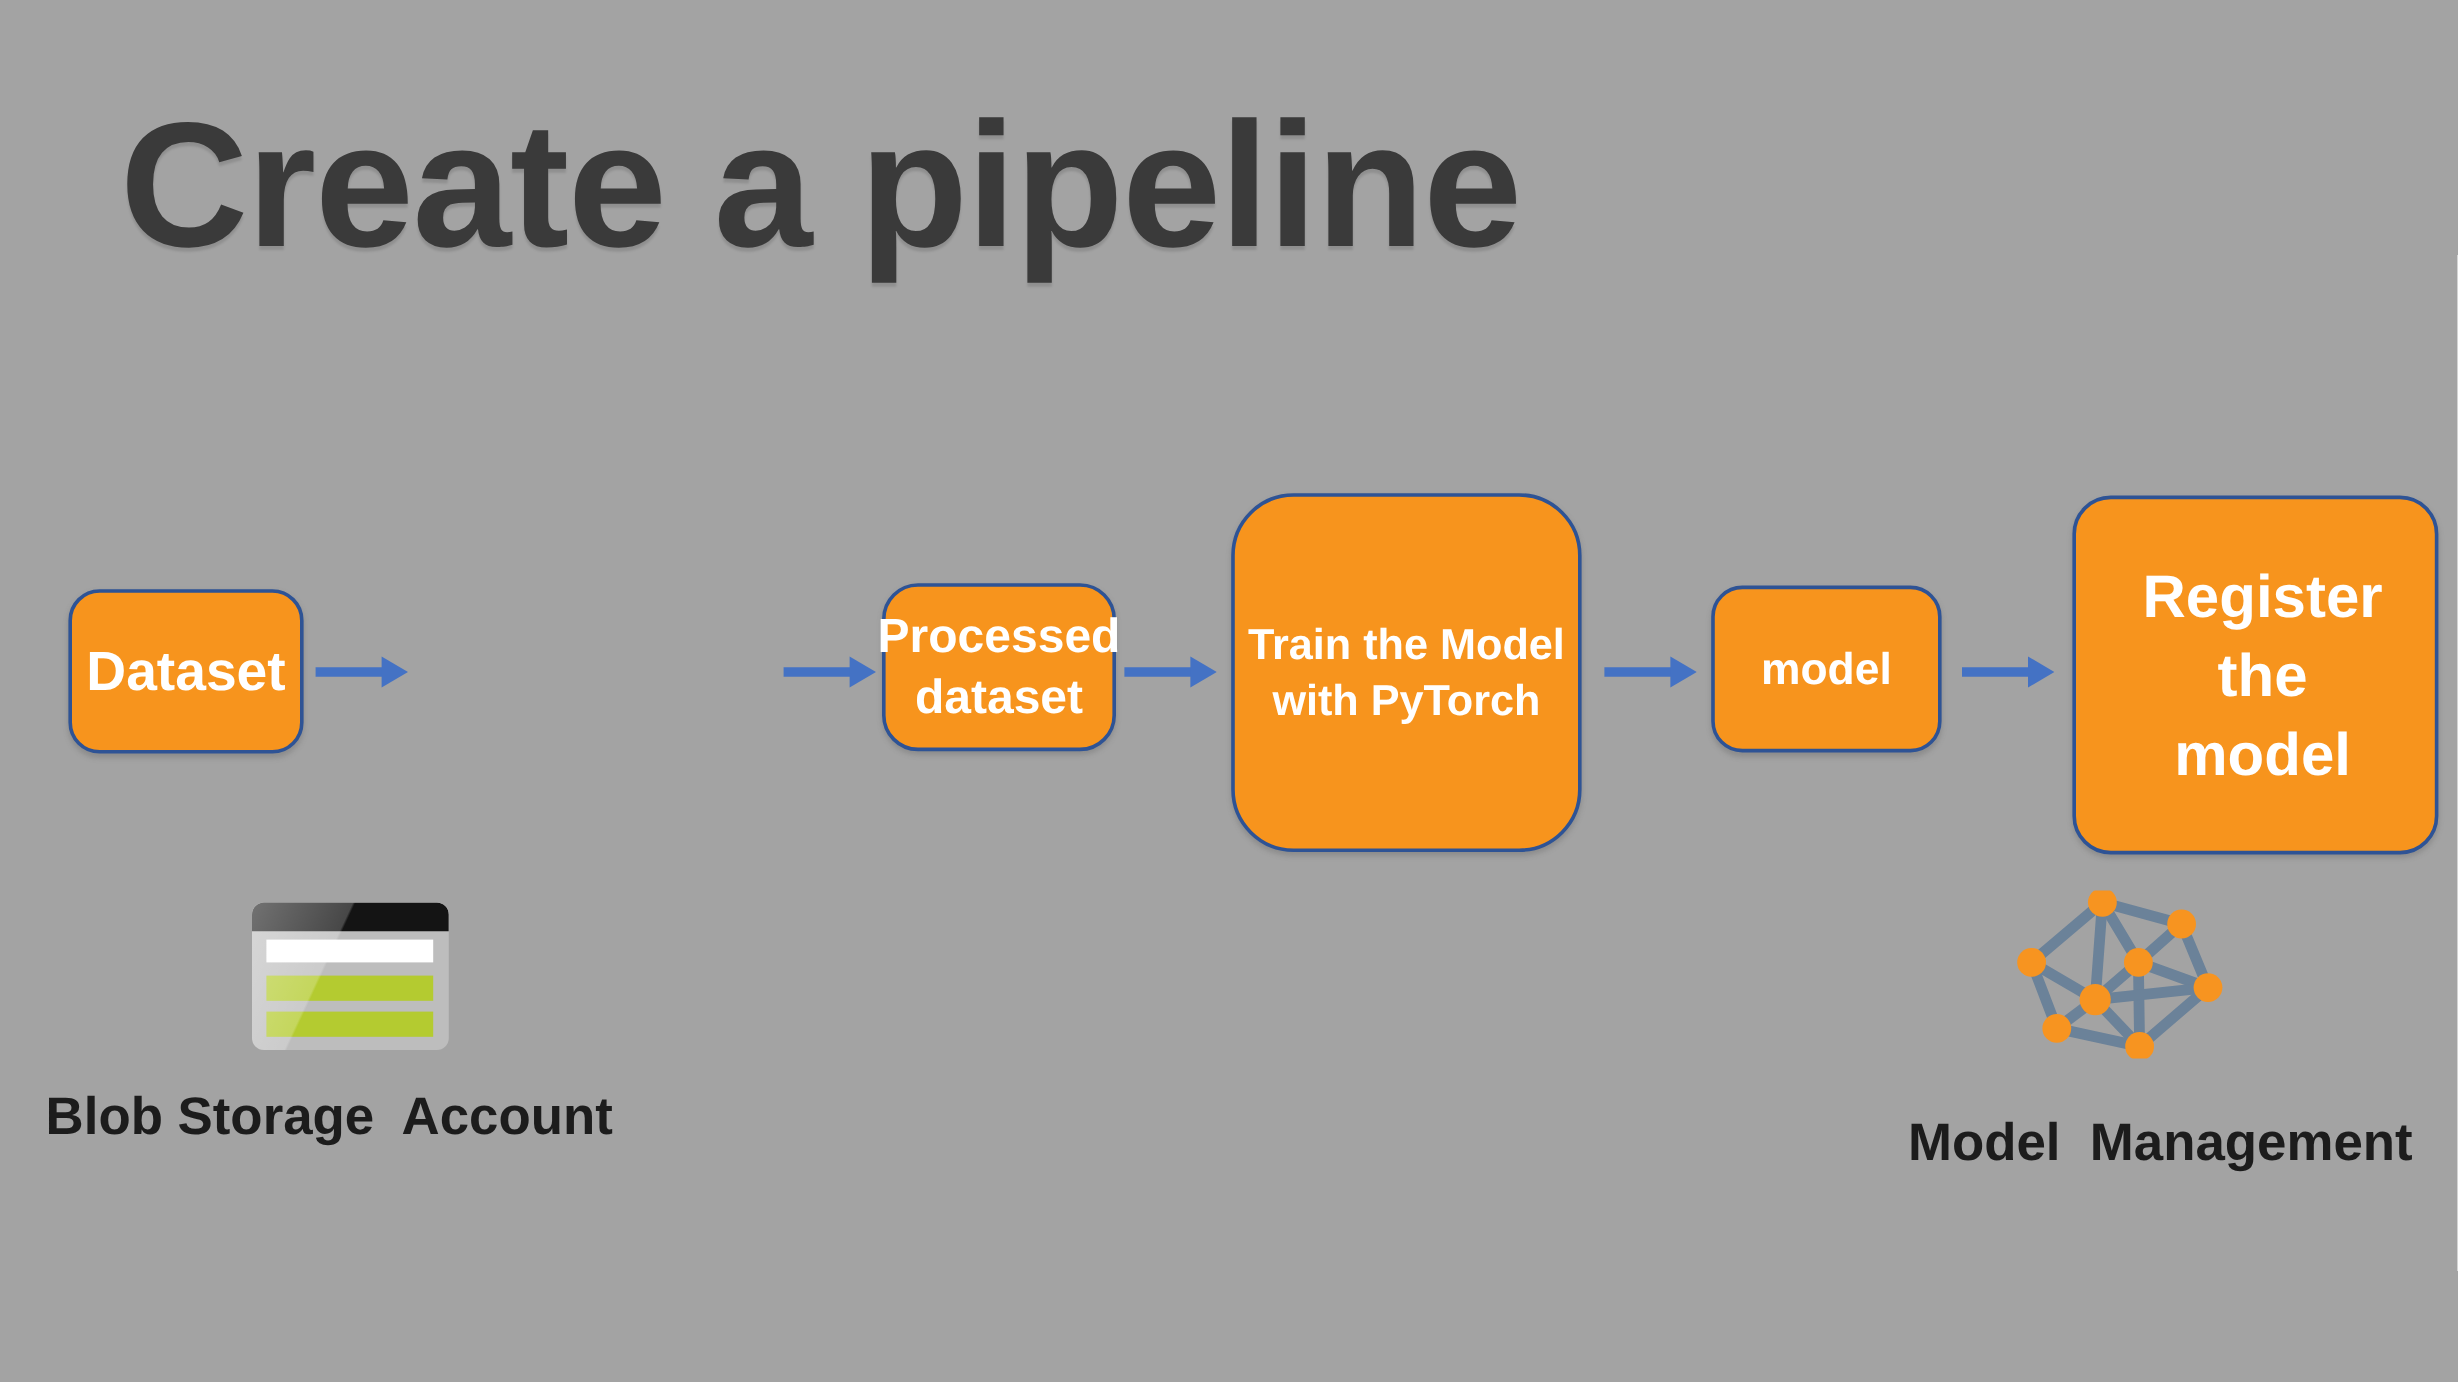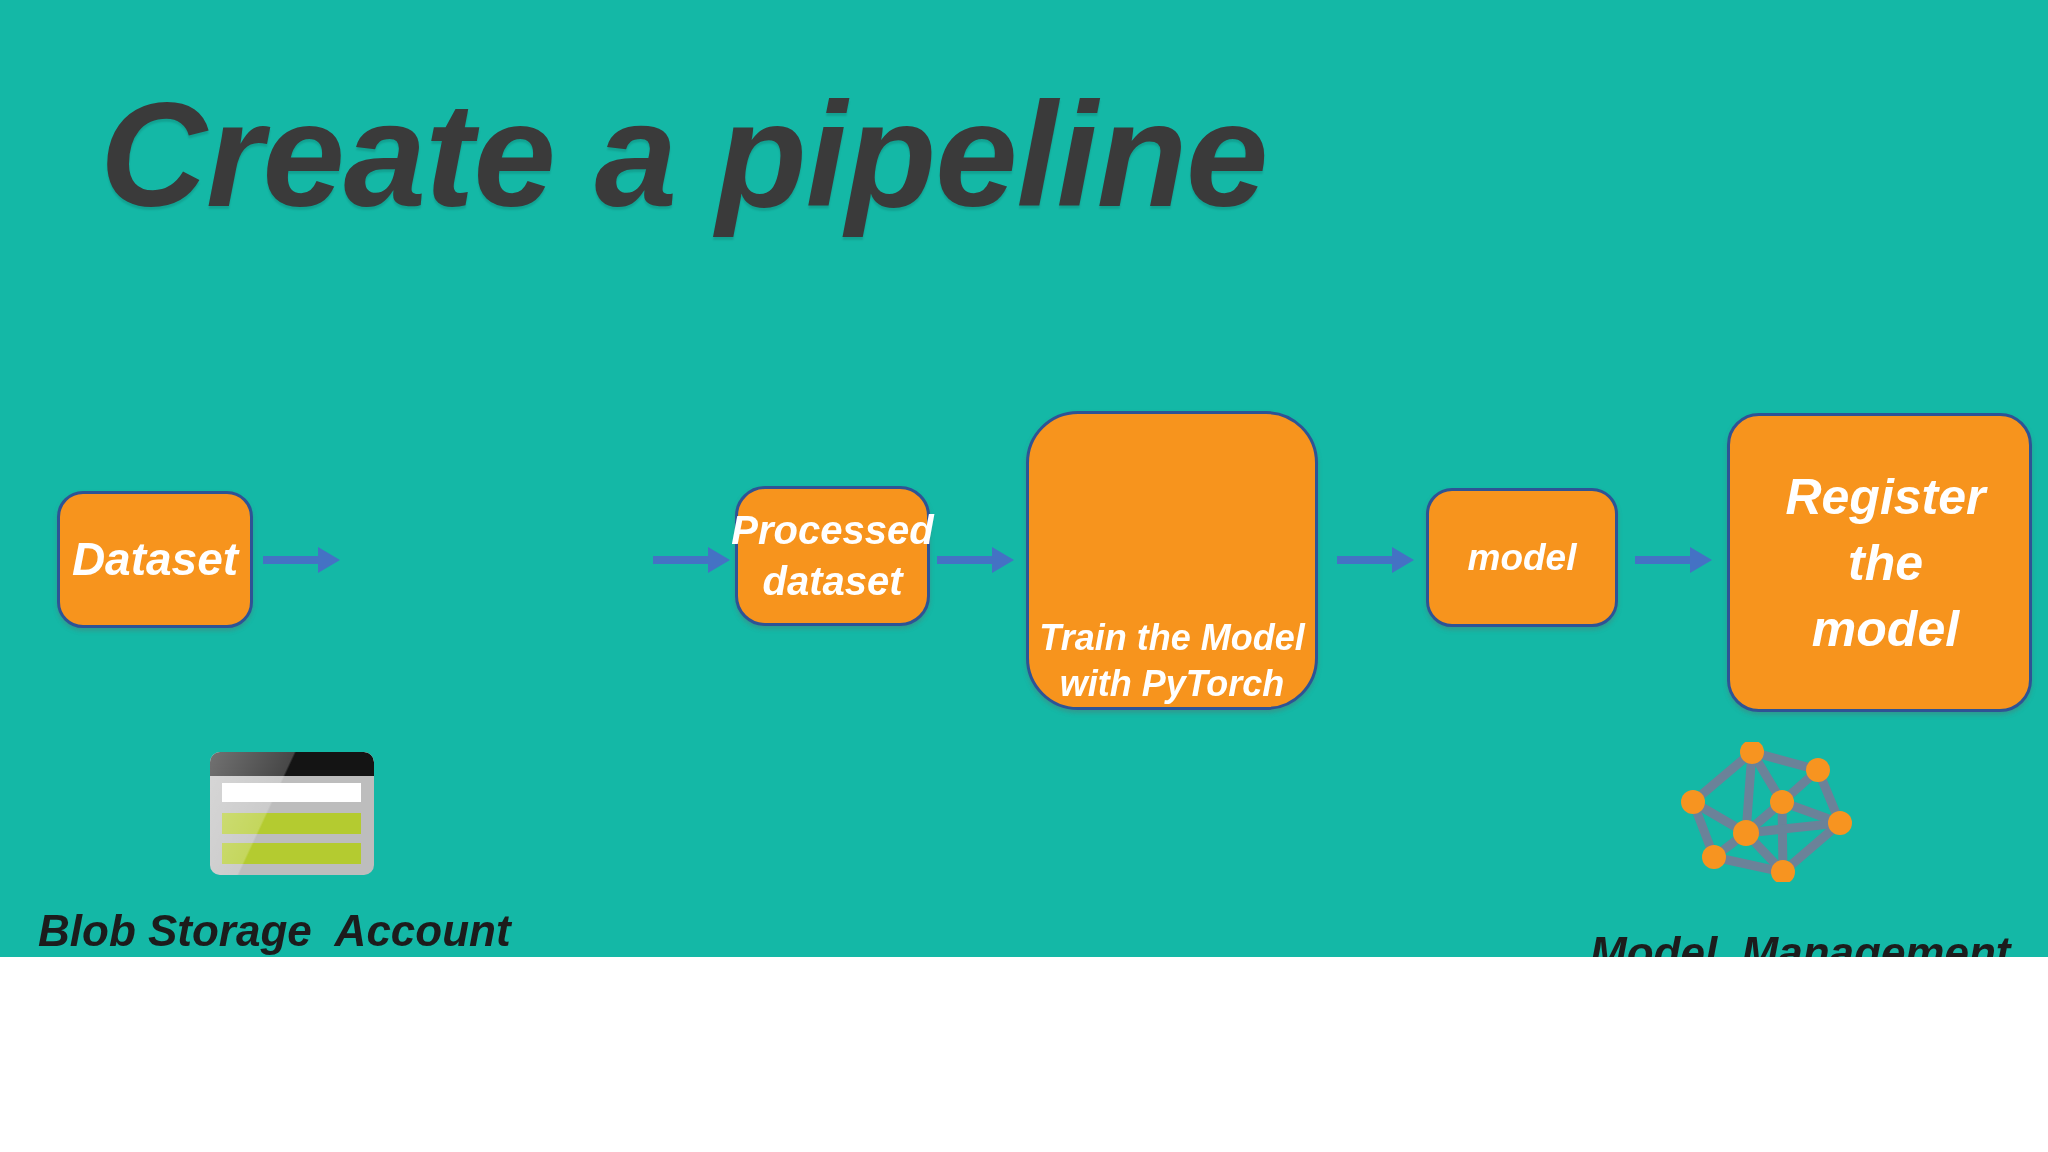--- a/index.html
+++ b/index.html
@@ -3,25 +3,24 @@
 <meta charset="utf-8">
 <style>
   html, body {
     margin: 0;
     padding: 0;
     background: #ffffff;
   }
   .slide {
     position: relative;
     width: 2048px;
-    height: 957px;
-    background: #14b8a6;
+    height: 1152px;
+    background: #a3a3a3;
     overflow: hidden;
     font-family: "Liberation Sans", sans-serif;
-    font-style: italic;
   }
   .slide-title {
     position: absolute;
     left: 100px;
     top: 66px;
     margin: 0;
     font-size: 148px;
     line-height: 1.2;
     font-weight: bold;
     color: #3a3a3a;
@@ -41,21 +40,21 @@
     text-align: center;
     color: #ffffff;
     font-weight: bold;
     white-space: pre-line;
     box-shadow: 0 3px 4px rgba(100,100,100,0.35);
     line-height: 1.28;
   }
   #n-dataset   { left:  57px; top: 491px; width: 196px; height: 137px; border-radius: 26px; font-size: 46px; }
   #n-prepare   { left: 347px; top: 411px; width: 300px; height: 298px; border-radius: 52px; font-size: 44px; }
   #n-processed { left: 735px; top: 486px; width: 195px; height: 140px; border-radius: 30px; font-size: 40px; }
-  #n-train     { left:1026px; top: 411px; width: 292px; height: 299px; border-radius: 52px; font-size: 36px; align-items: flex-end; }
+  #n-train     { left:1026px; top: 411px; width: 292px; height: 299px; border-radius: 52px; font-size: 36px; }
   #n-model     { left:1426px; top: 488px; width: 192px; height: 139px; border-radius: 26px; font-size: 37px; }
   #n-register  { left:1727px; top: 413px; width: 305px; height: 299px; border-radius: 32px; font-size: 50px; line-height: 1.32; padding-left: 12px; }
   
   .arrow {
     position: absolute;
     top: 546px;
     width: 78px;
     height: 28px;
   }
   .arrow svg { display: block; width: 100%; height: 100%; }

